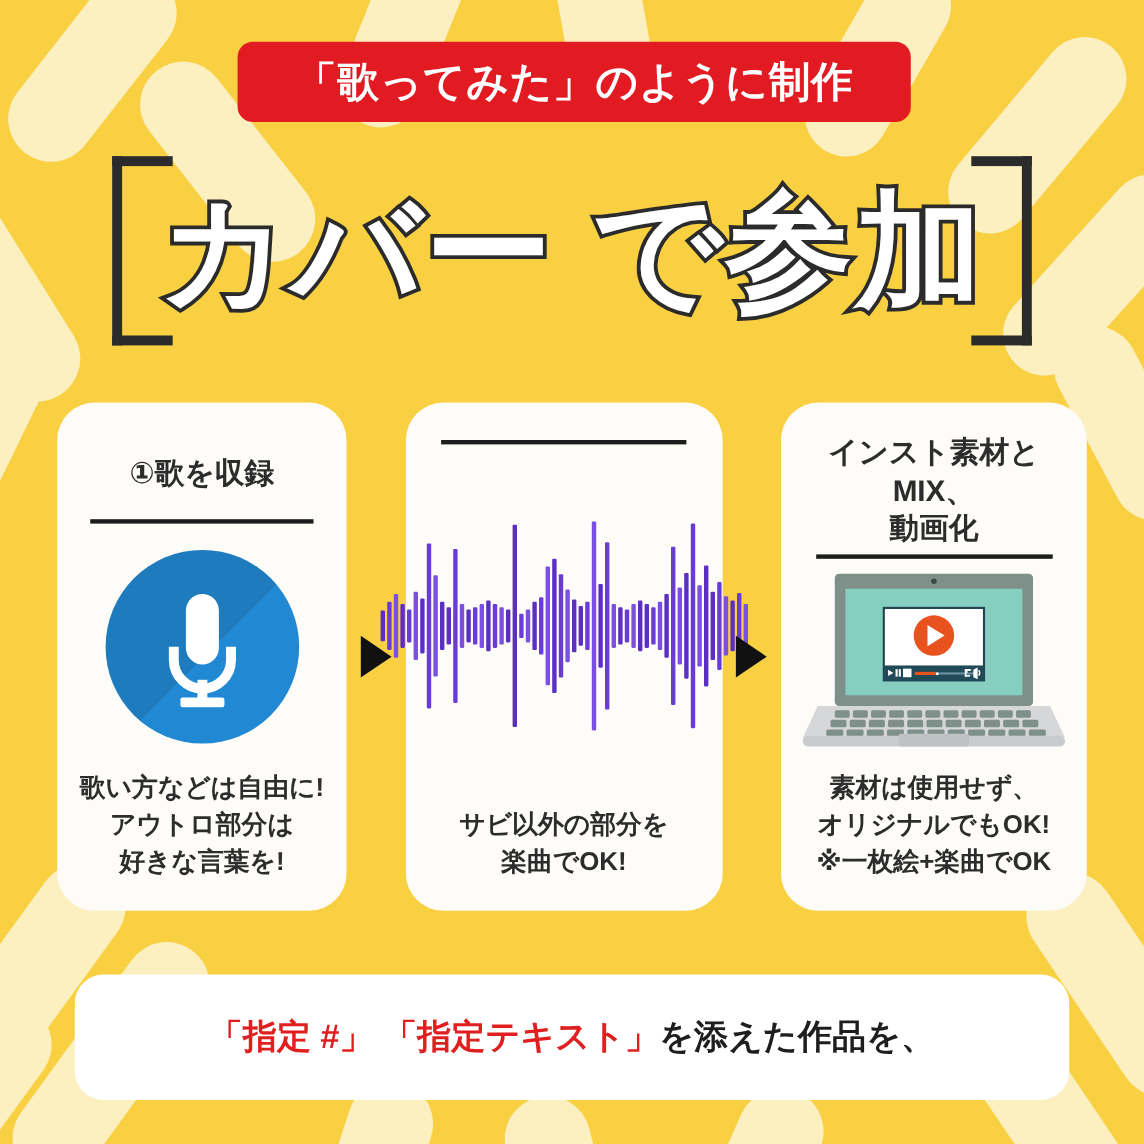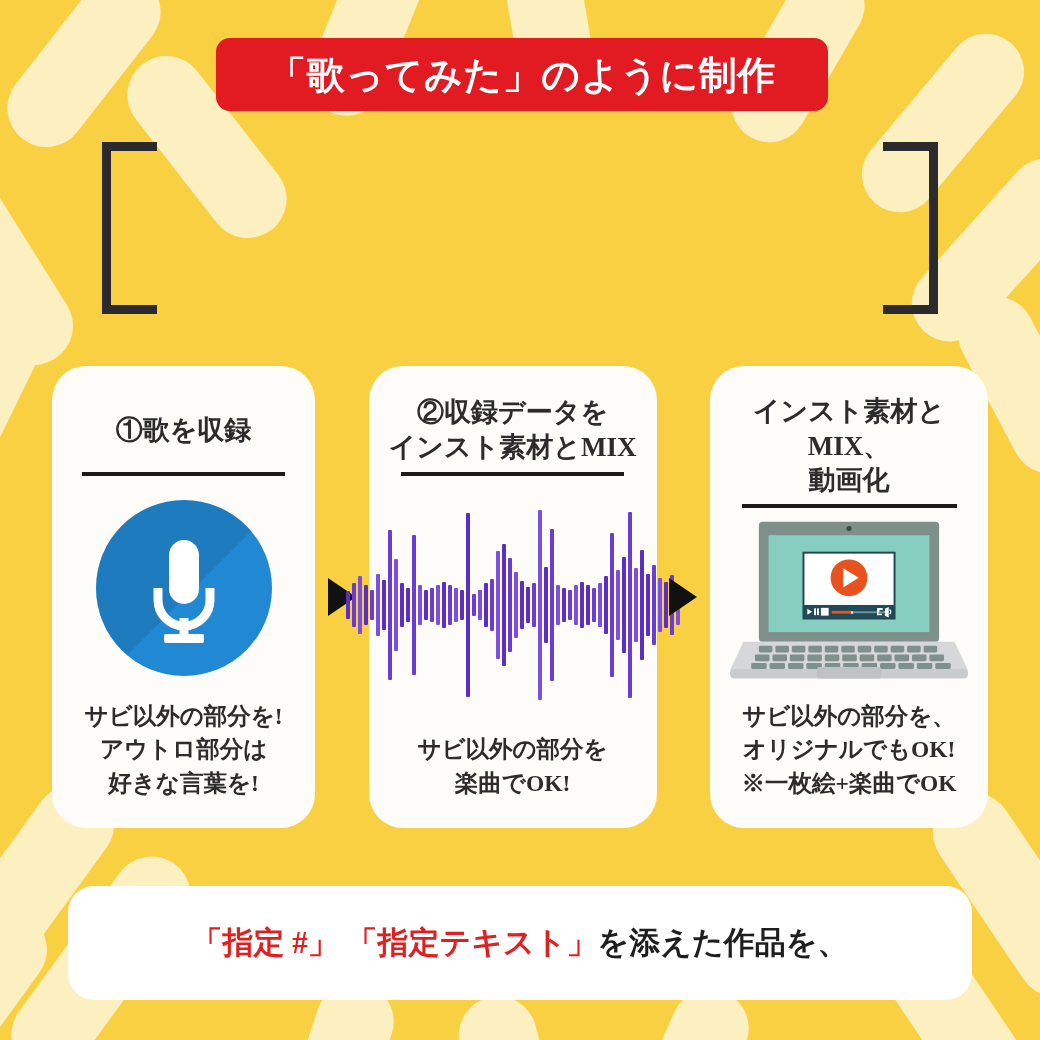--- a/index.html
+++ b/index.html
@@ -15,21 +15,20 @@
     background: #FAD043;
     position: relative;
   }
 
   #poster {
     position: relative;
     width: 1040px;
     height: 1040px;
     background: #FAD043;
     overflow: hidden;
-    font-family: Liberation Serif, serif;
   }
 
   
   .capsule-layer {
     position: absolute;
     inset: 0;
     pointer-events: none;
   }
   .capsule {
     position: absolute;
@@ -253,50 +252,49 @@
       <div class="capsule" style="left: 650px; top: 985px; width: 78px; height: 180px; background: rgb(252, 239, 192); transform: rotate(24deg);"></div>
     </div>
 
   <div class="badge">
     <span class="badge-text">「歌ってみた」のように制作</span>
   </div>
 
   <div class="headline-area">
     <div class="bracket bracket-left"></div>
     <div class="bracket bracket-right"></div>
+    <div class="headline">カバー で参加</div>
   </div>
 
   <div class="cards">
 
     <div class="card card-1">
       <div class="card-title">①歌を収録</div>
       <div class="card-rule"></div>
       <div class="card-visual">
         <div class="mic-circle">
           <div class="mic-shadow"></div>
           <svg class="mic-svg" viewBox="0 0 176 176">
             <rect x="73" y="40" width="30" height="64" rx="15" fill="#FFFFFF"></rect>
             <path d="M62 88 v12 a26 26 0 0 0 52 0 V88" fill="none" stroke="#FFFFFF" stroke-width="9"></path>
             <rect x="83.5" y="118" width="9" height="20" fill="#FFFFFF"></rect>
             <rect x="68" y="134" width="40" height="9" rx="2" fill="#FFFFFF"></rect>
           </svg>
         </div>
       </div>
-      <div class="card-caption">サビ以外の部分を!
+      <div class="card-caption">歌い方などは自由に!
 アウトロ部分は
 好きな言葉を!</div>
     </div>
 
     <div class="arrow-gap">
       <div class="arrow"></div>
     </div>
 
     <div class="card card-2">
-      <div class="card-title">②収録データを
-インスト素材とMIX</div>
       <div class="card-rule"></div>
       <div class="card-visual">
         <div class="wave" id="waveform">
             <div class="wave-bar" style="height: 28px; background: rgb(91, 47, 196);"></div>
             <div class="wave-bar" style="height: 44px; background: rgb(107, 60, 212);"></div>
             <div class="wave-bar" style="height: 58px; background: rgb(123, 79, 224);"></div>
             <div class="wave-bar" style="height: 40px; background: rgb(91, 47, 196);"></div>
             <div class="wave-bar" style="height: 30px; background: rgb(107, 60, 212);"></div>
             <div class="wave-bar" style="height: 62px; background: rgb(123, 79, 224);"></div>
             <div class="wave-bar" style="height: 50px; background: rgb(91, 47, 196);"></div>
@@ -424,21 +422,21 @@
               <rect x="123" y="152" width="16" height="6" rx="1.5"></rect>
             <rect x="142" y="152" width="16" height="6" rx="1.5"></rect>
               <rect x="161" y="152" width="16" height="6" rx="1.5"></rect>
             <rect x="180" y="152" width="16" height="6" rx="1.5"></rect>
               <rect x="199" y="152" width="16" height="6" rx="1.5"></rect>
             <rect x="218" y="152" width="16" height="6" rx="1.5"></rect>
           </g>
           <rect x="96" y="156" width="66" height="12" rx="2" fill="#BFC2C4"></rect>
         </svg>
       </div>
-      <div class="card-caption">サビ以外の部分を、
+      <div class="card-caption">素材は使用せず、
 オリジナルでもOK!
 ※一枚絵+楽曲でOK</div>
     </div>
 
   </div>
 
   <div class="footer">
     <div class="footer-line">
       <span class="hl-red">「指定 #」</span><span>&nbsp;</span><span class="hl-red">「指定テキスト」</span><span>を添えた作品を、</span>
     </div>

